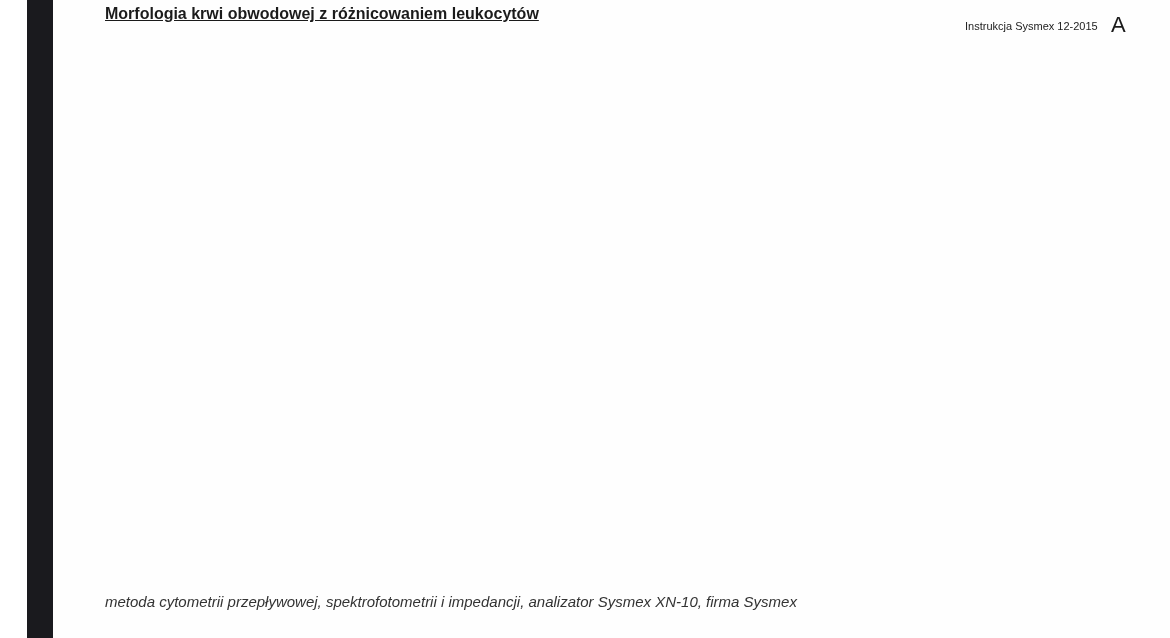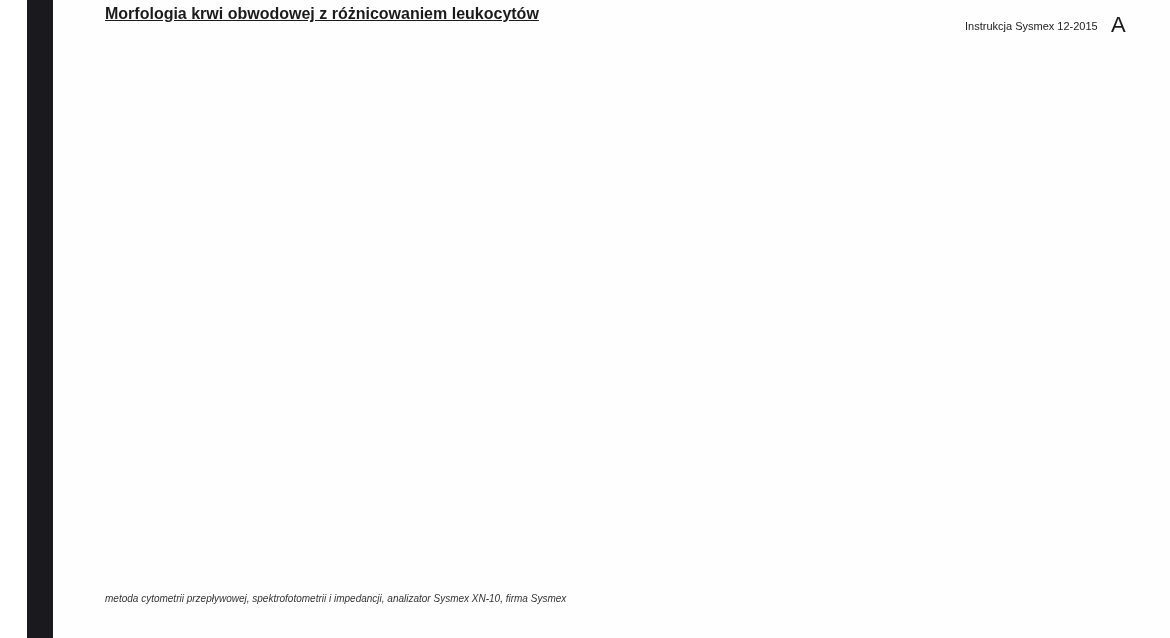--- a/index.html
+++ b/index.html
@@ -20,21 +20,21 @@
     position: absolute; left: 52px; top: 4px; height: 19px; line-height: 19px;
     font-weight: bold; text-decoration: underline; white-space: nowrap;
   }
   .note {
     position: absolute; left: 912px; top: 20px; font-size: 11px; color: #222;
     white-space: nowrap;
   }
   .marker { position: absolute; left: 1058px; top: 12px; font-size: 22px; color: #1b1b1b; }
   .footnote {
     position: absolute; left: 52px; top: 593px; font-style: italic;
-    font-size: 10px; color: #333; white-space: nowrap;
+    font-size: 15px; color: #333; white-space: nowrap;
   }
 </style>
 </head>
 <body>
 
 <div class="frame">
   <div class="bar left"></div>
 
   <div class="page">
     <div class="doc-title">Morfologia krwi obwodowej z różnicowaniem leukocytów</div>

